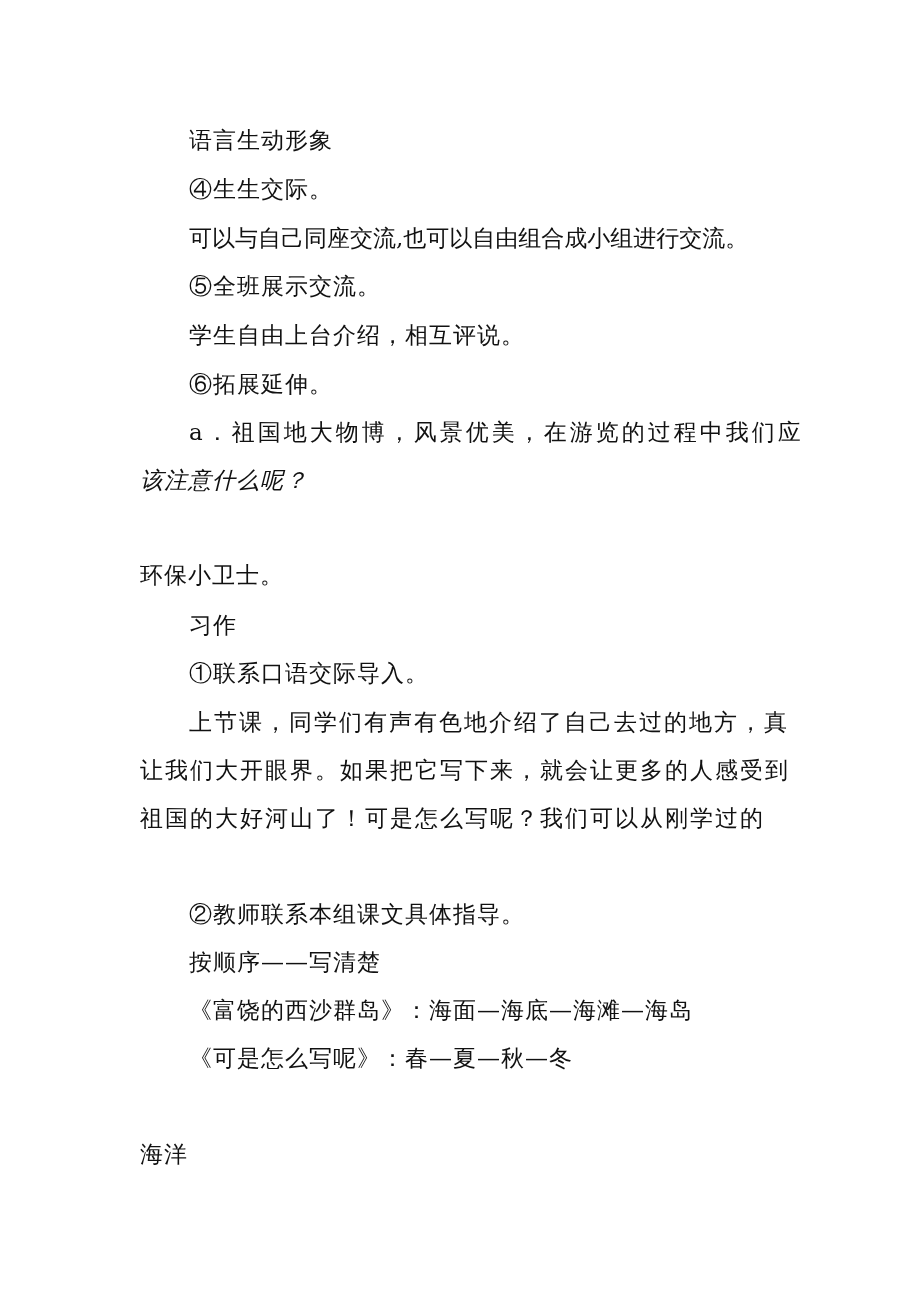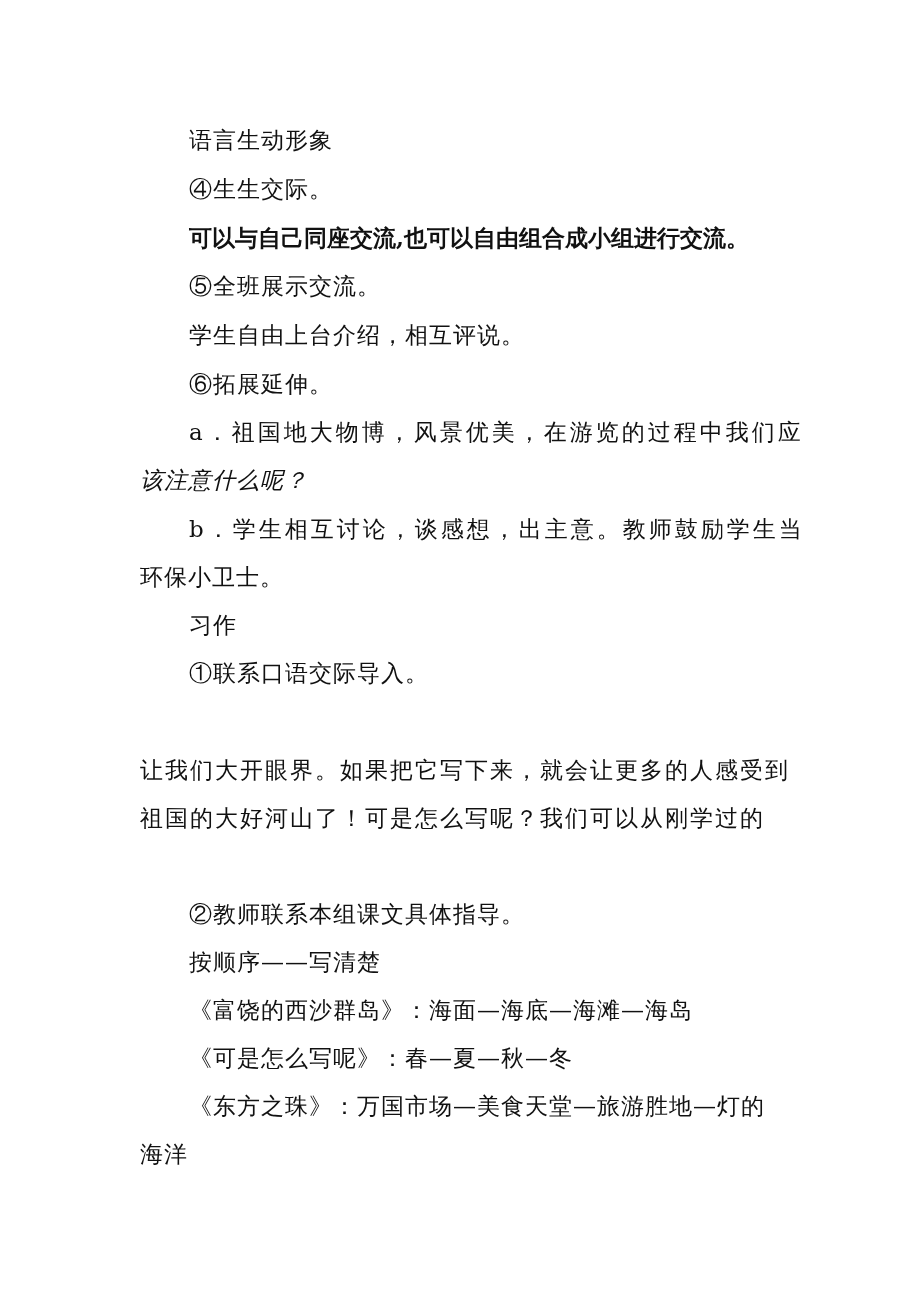--- a/index.html
+++ b/index.html
@@ -29,31 +29,30 @@
       white-space: nowrap;
       letter-spacing: 1px;
     }
   </style>
 </head>
 <body>
 
 <div class="page">
   <div class="line" style="left:189px;top:121px;">语言生动形象</div>
   <div class="line" style="left:189px;top:170px;">④生生交际。</div>
-  <div class="line" style="left:189px;top:219px;letter-spacing:0px;font-weight:bold;">可以与自己同座交流,也可以自由组合成小组进行交流。</div>
+  <div class="line" style="left:189px;top:219px;letter-spacing:0px;">可以与自己同座交流,也可以自由组合成小组进行交流。</div>
   <div class="line" style="left:189px;top:267px;">⑤全班展示交流。</div>
   <div class="line" style="left:189px;top:316px;">学生自由上台介绍，相互评说。</div>
   <div class="line" style="left:189px;top:365px;">⑥拓展延伸。</div>
   <div class="line" style="left:189px;top:413px;letter-spacing:3px;">a．祖国地大物博，风景优美，在游览的过程中我们应</div>
   <div class="line" style="left:140px;top:461px;font-style:italic;">该注意什么呢？</div>
-  <div class="line" style="left:189px;top:510px;letter-spacing:3px;">b．学生相互讨论，谈感想，出主意。教师鼓励学生当</div>
-  <div class="line" style="left:140px;top:558px;">环保小卫士。</div>
+  <div class="line" style="left:140px;top:558px;font-family:Liberation Mono, monospace;">环保小卫士。</div>
   <div class="line" style="left:189px;top:606px;">习作</div>
   <div class="line" style="left:189px;top:654px;">①联系口语交际导入。</div>
+  <div class="line" style="left:189px;top:703px;letter-spacing:2px;">上节课，同学们有声有色地介绍了自己去过的地方，真</div>
   <div class="line" style="left:140px;top:751px;letter-spacing:2px;">让我们大开眼界。如果把它写下来，就会让更多的人感受到</div>
   <div class="line" style="left:140px;top:799px;letter-spacing:2px;">祖国的大好河山了！可是怎么写呢？我们可以从刚学过的</div>
   <div class="line" style="left:189px;top:895px;">②教师联系本组课文具体指导。</div>
   <div class="line" style="left:189px;top:943px;">按顺序——写清楚</div>
   <div class="line" style="left:189px;top:991px;">《富饶的西沙群岛》：海面—海底—海滩—海岛</div>
   <div class="line" style="left:189px;top:1039px;">《可是怎么写呢》：春—夏—秋—冬</div>
-  <div class="line" style="left:189px;top:1087px;">《东方之珠》：万国市场—美食天堂—旅游胜地—灯的</div>
   <div class="line" style="left:140px;top:1135px;">海洋</div>
 </div>
 
 </body></html>

